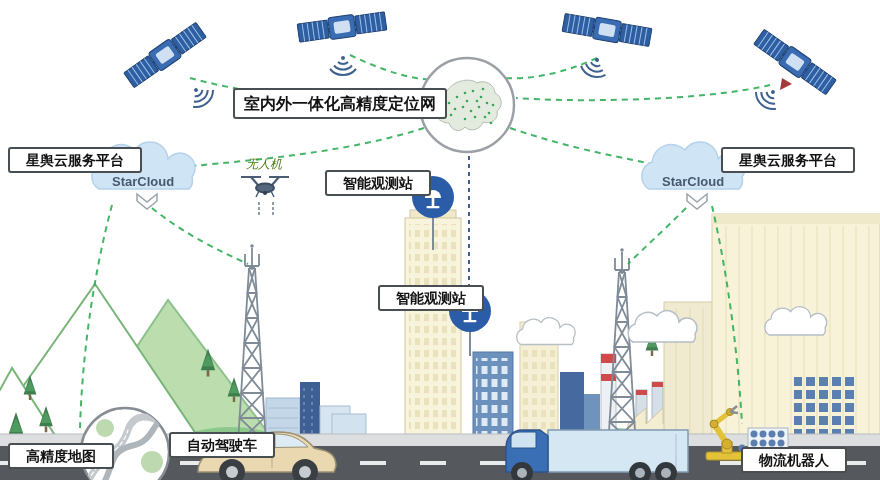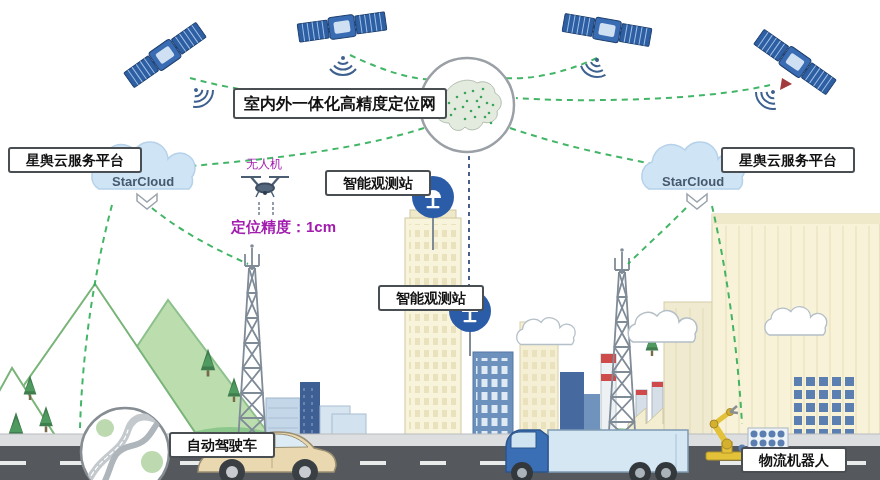--- a/index.html
+++ b/index.html
@@ -2,21 +2,21 @@
 <html><head>
 <meta charset="utf-8">
 <style>
   html,body{margin:0;padding:0;background:#ffffff;}
   .canvas{position:relative;width:880px;height:480px;overflow:hidden;background:#fff;
           font-family:"Liberation Sans",sans-serif;}
   .canvas > svg{position:absolute;left:0;top:0;}
   .label-box{position:absolute;background:#fff;border:2px solid #494e53;border-radius:3px;
              padding:1px 16px;font-size:14px;font-weight:600;color:#111;white-space:nowrap;line-height:1.45;z-index:5;}
   .title-box{font-size:16px;padding:2px 9px;}
-  .plain-label{position:absolute;color:#a21caf;white-space:nowrap;z-index:5;}
+  .plain-label{position:absolute;color:#4d7c0f;white-space:nowrap;z-index:5;font-style:italic;}
   .drone-label{font-size:12px;}
   .accuracy-label{font-size:15px;font-weight:bold;}
   .starcloud{position:absolute;width:72px;text-align:left;font-size:13px;font-weight:600;color:#47596e;z-index:5;}
 </style>
 </head>
 <body>
 
 <div class="canvas">
 
 <svg width="880" height="480" viewBox="0 0 880 480">
@@ -320,21 +320,21 @@
 
 <div class="label-box title-box" style="left:233px;top:88px;">室内外一体化高精度定位网</div>
 
 <div class="label-box" style="left:8px;top:147px;">星舆云服务平台</div>
 <div class="starcloud" style="left:112px;top:174px;">StarCloud</div>
 
 <div class="label-box" style="left:721px;top:147px;">星舆云服务平台</div>
 <div class="starcloud" style="left:662px;top:174px;">StarCloud</div>
 
 <div class="plain-label drone-label" style="left:246px;top:156px;">无人机</div>
-<div class="plain-label accuracy-label" style="left:231px;top:218px;">定位精度：1cm</div>
 
 <div class="label-box" style="left:325px;top:170px;">智能观测站</div>
 <div class="label-box" style="left:378px;top:285px;">智能观测站</div>
 
+<div class="label-box" style="left:8px;top:443px;">高精度地图</div>
 <div class="label-box" style="left:169px;top:432px;">自动驾驶车</div>
 <div class="label-box" style="left:741px;top:447px;">物流机器人</div>
 
 </div>
 
 </body></html>

